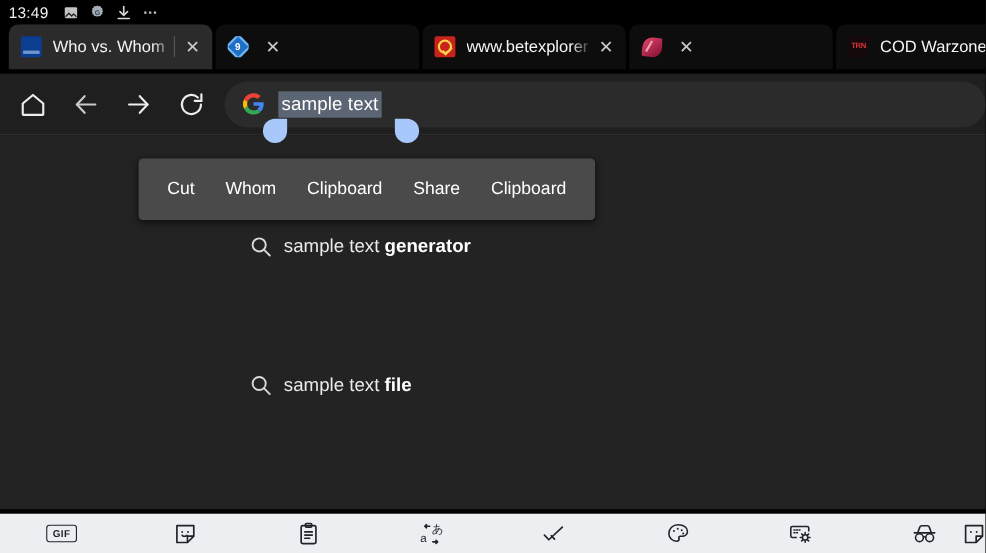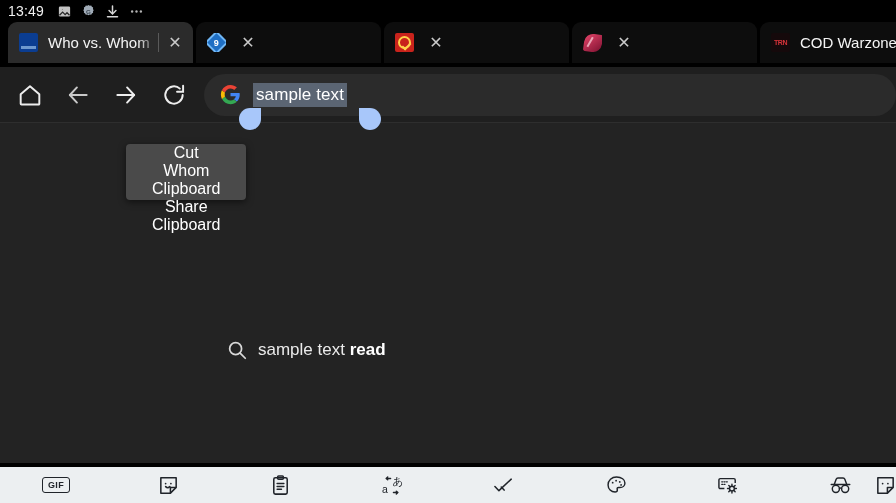--- a/index.html
+++ b/index.html
@@ -188,21 +188,20 @@
   #context-menu {
     position:absolute;
     left:126px; top:21px;
     height:56px;
     background:#4a4a4a;
     border-radius:4px;
     display:flex;
     align-items:center;
     padding:0 12px;
     box-shadow:0 2px 7px rgba(0,0,0,.55);
-    flex-direction:column;
   }
   .ctx-item {
     font-size:16px;
     color:#fff;
     padding:0 14px;
     white-space:nowrap;
   }
   .suggestion {
     position:absolute;
     left:0; right:0;
@@ -313,20 +312,21 @@
           <span>9</span>
         </span>
     </span>
     <span class="tab-close">✕</span>
   </div>
 
   <div class="tab">
     <span class="favicon fav-red">
       <span class="ring"></span>
     </span>
+    <span class="tab-title">www.betexplorer</span>
     <span class="tab-close">✕</span>
   </div>
 
   <div class="tab">
     <span class="favicon fav-leaf">
       <span class="fav-pink"></span>
     </span>
     <span class="tab-close">✕</span>
   </div>
 
@@ -383,30 +383,39 @@
 <div id="suggestion-panel">
 
   <div id="context-menu">
     <span class="ctx-item">Cut</span>
     <span class="ctx-item">Whom</span>
     <span class="ctx-item">Clipboard</span>
     <span class="ctx-item">Share</span>
     <span class="ctx-item">Clipboard</span>
   </div>
 
+  <div class="suggestion" style="top:80px">
+    <span class="s-icon">
+      <svg width="22" height="22" viewBox="0 0 24 24" fill="none" stroke="#d9d9d9" stroke-width="1.9" stroke-linecap="round">
+        <circle cx="10.5" cy="10.5" r="6.5"></circle>
+          <path d="M15.4 15.4L21 21"></path>
+      </svg>
+    </span>
+    <span class="s-text"><span>sample text </span><b>generator</b></span>
+  </div>
 
 
   <div class="suggestion" style="top:206px">
     <span class="s-icon">
       <svg width="22" height="22" viewBox="0 0 24 24" fill="none" stroke="#d9d9d9" stroke-width="1.9" stroke-linecap="round">
         <circle cx="10.5" cy="10.5" r="6.5"></circle>
           <path d="M15.4 15.4L21 21"></path>
       </svg>
     </span>
-    <span class="s-text"><span>sample text </span><b>read</b></span>
+    <span class="s-text"><span>sample text </span><b>file</b></span>
   </div>
 
 </div>
 
 <div id="kb-sep"></div>
 
 <div id="kb-toolbar">
 
   <div class="kb-item">
     <span class="gif-box">GIF</span>

